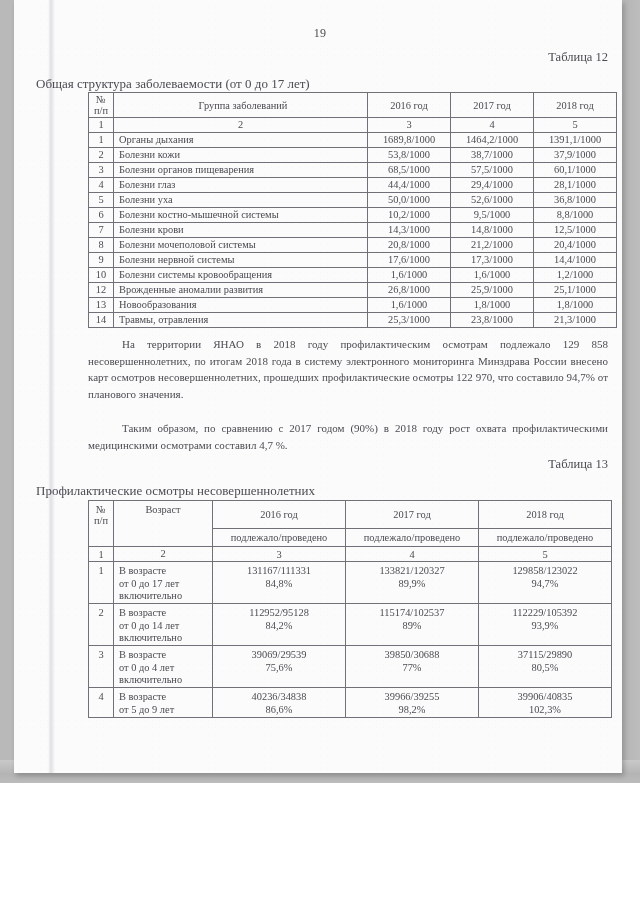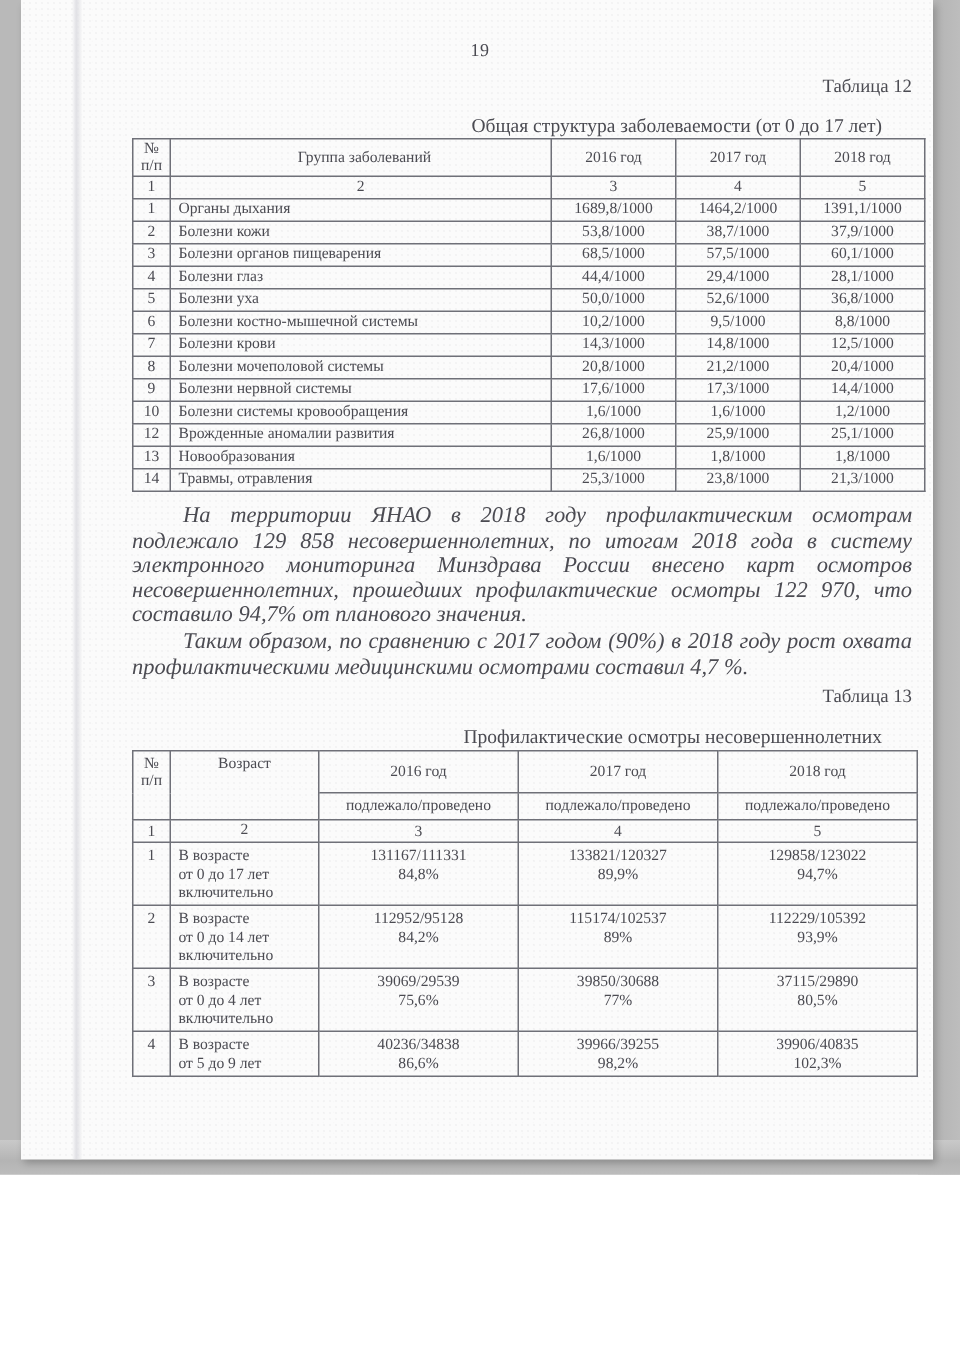--- a/index.html
+++ b/index.html
@@ -93,23 +93,24 @@
     position: absolute;
     right: 32px;
     font-size: 12.5px;
     white-space: nowrap;
     text-align: right;
   }
   .table-title {
     position: absolute;
     left: 0;
     width: 588px;
-    text-align: right;
+    text-align: left;
     font-size: 13px;
     white-space: nowrap;
+    padding-left: 36px;
   }
 
   
   table.doc-table {
     position: absolute;
     border-collapse: collapse;
     color: #4b4b52;
     table-layout: fixed;
   }
   table.doc-table td,
@@ -151,26 +152,25 @@
   #table-13 .hdr-age  { height: 42px; text-align: center; vertical-align: top; padding-top: 3px; }
   #table-13 .numrow td { height: 14px; text-align: center; vertical-align: middle; padding-top: 0; }
   #table-13 .data-cell { text-align: center; vertical-align: top; padding-top: 3px; line-height: 12.5px; }
   #table-13 .data-cell .ln { display: block; }
 
   
   .para {
     position: absolute;
     left: 88px;
     width: 520px;
-    font-size: 15px;
+    font-size: 11px;
     line-height: 16.6px;
     text-align: justify;
     text-indent: 34px;
     text-justify: inter-word;
-    font-style: italic;
   }
   .para:last-line { text-align: left; }
 </style>
 </head>
 <body>
 
 <div id="scan-backdrop"></div>
 <div id="scan-shadow-right"></div>
 <div id="scan-shadow-bottom"></div>
 

